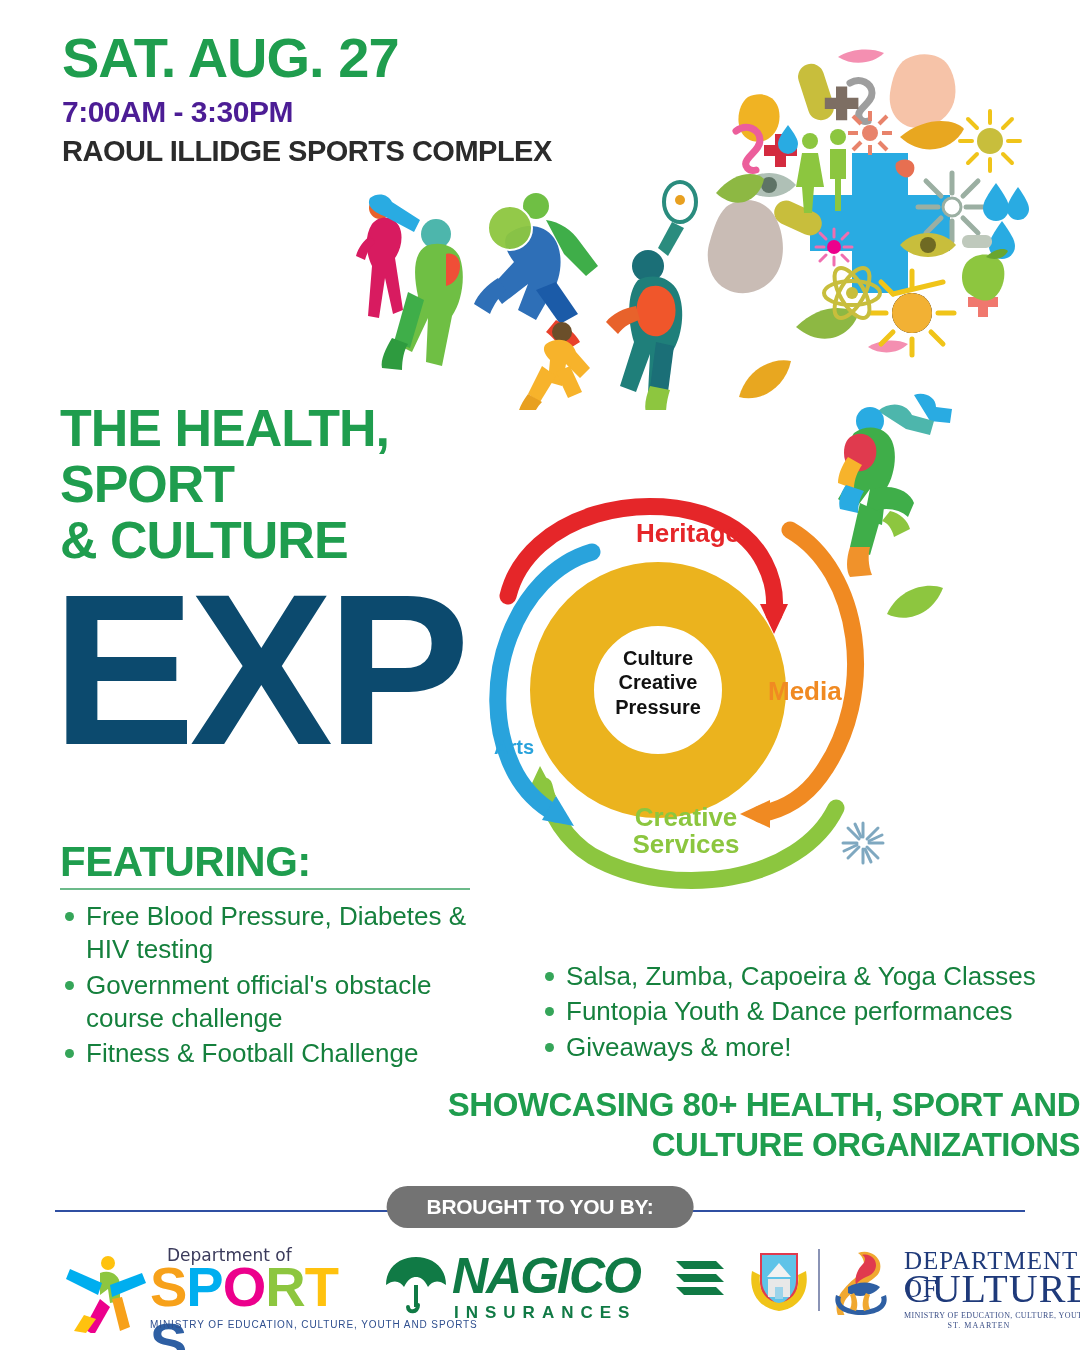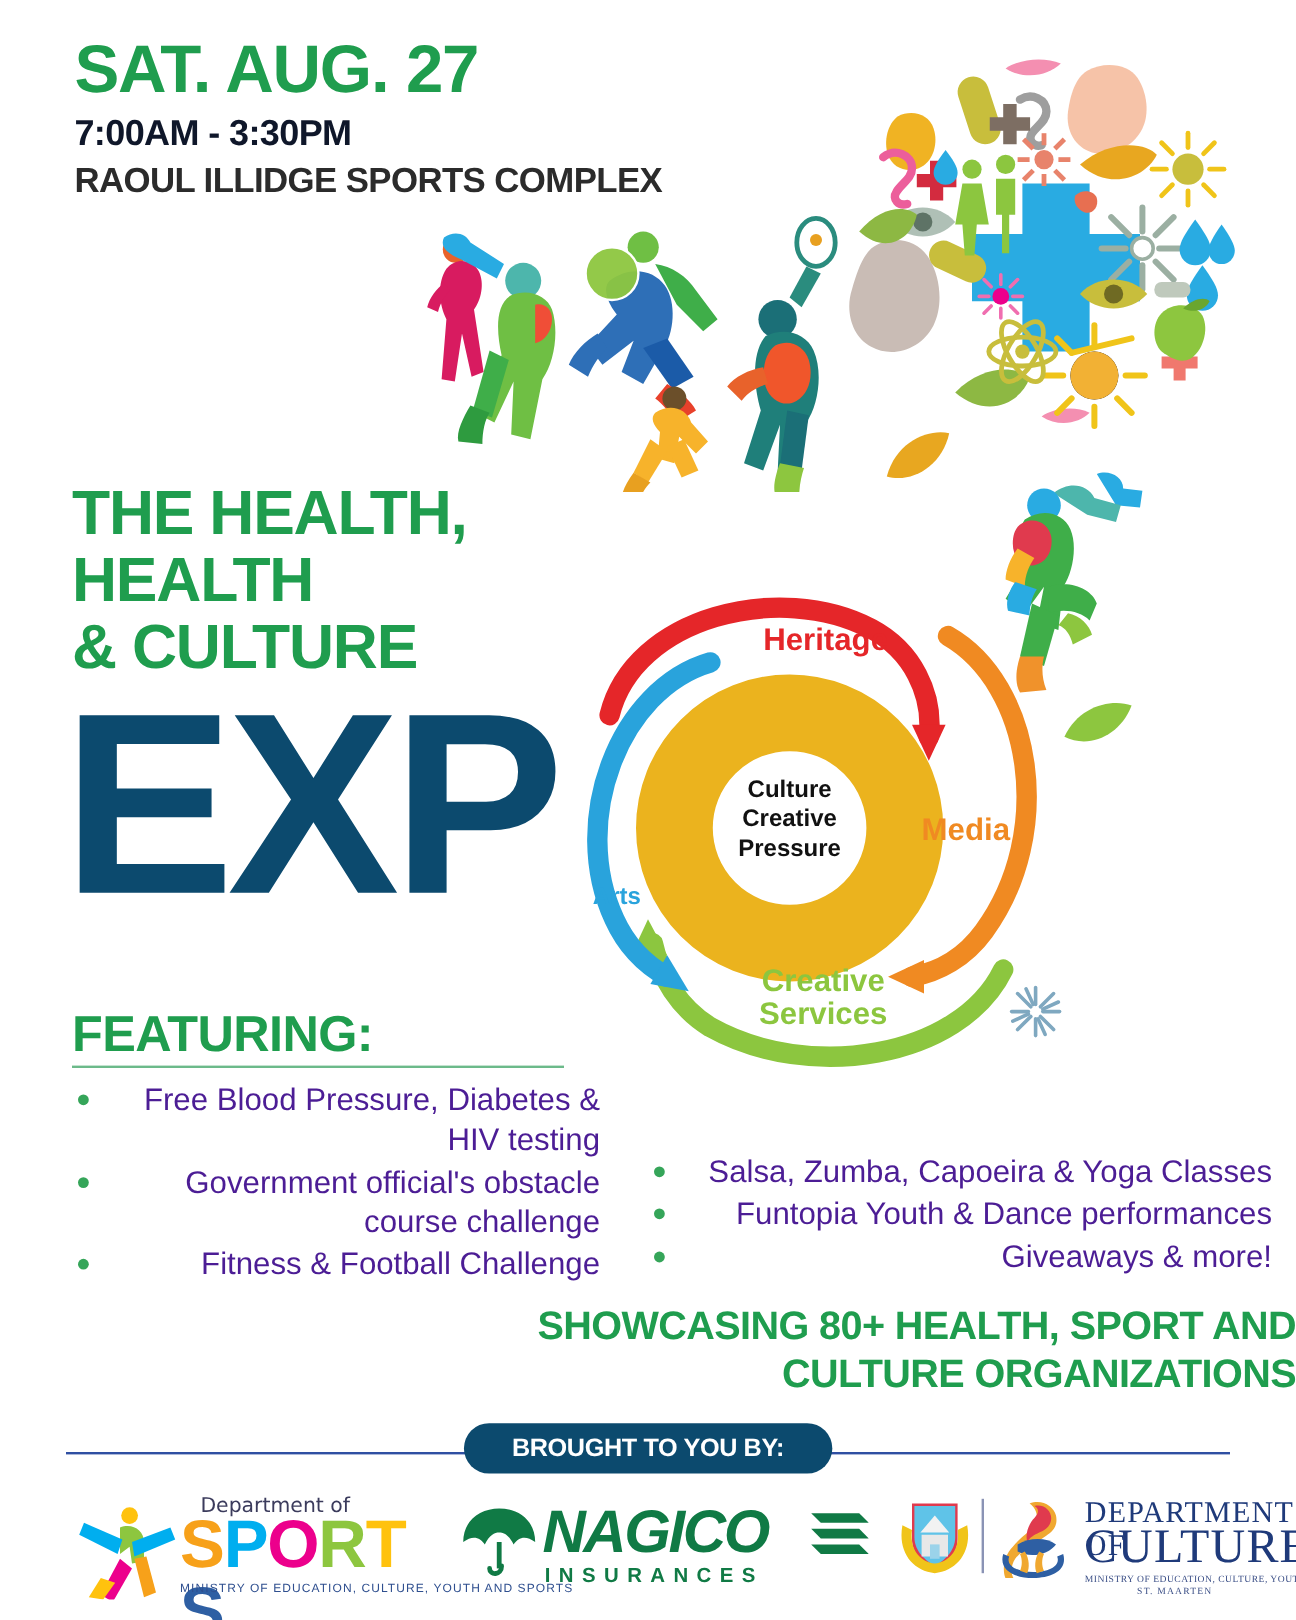--- a/index.html
+++ b/index.html
@@ -12,21 +12,21 @@
   }
   .poster{position:relative;width:1080px;height:1350px;background:#fff;overflow:hidden;}
 
   
   .hdr{position:absolute;left:62px;top:30px;}
   .hdr-date{
     font-size:56px;font-weight:bold;color:#1F9D4E;letter-spacing:-1px;
     line-height:1.0;margin:0 0 10px 0;
   }
   .hdr-time{
-    font-size:30px;font-weight:bold;color:#0f172a;letter-spacing:-0.5px;
+    font-size:30px;font-weight:bold;color:#4c1d95;letter-spacing:-0.5px;
     line-height:1.05;margin:0 0 8px 0;
   }
   .hdr-venue{
     font-size:29px;font-weight:bold;color:#2b2b2b;letter-spacing:-0.5px;
     line-height:1.05;margin:0;
   }
 
   
   .title{position:absolute;left:60px;top:400px;}
   .title-line{
@@ -43,41 +43,41 @@
   .feat-head{
     position:absolute;left:60px;top:838px;
     font-size:42px;font-weight:bold;color:#1F9D4E;letter-spacing:-0.5px;margin:0;
   }
   .feat-rule{
     position:absolute;left:60px;top:888px;width:410px;height:2px;background:#6cba8a;
   }
   ul.blist{list-style:none;margin:0;padding:0;}
   ul.blist li{
     position:relative;padding-left:26px;margin-bottom:2px;
-    font-size:26px;color:#4c1d95;line-height:1.28;text-align:right;
+    font-size:26px;color:#15803d;line-height:1.28;
   }
   ul.blist li:before{
     content:"";position:absolute;left:5px;top:12px;
     width:9px;height:9px;border-radius:50%;background:#35a559;
   }
   .feat-left{position:absolute;left:60px;top:900px;width:440px;}
   .feat-right{position:absolute;left:540px;top:960px;width:520px;}
 
   
   .showcase{
     position:absolute;left:0;top:1085px;width:1080px;text-align:right;
     font-size:33px;font-weight:bold;color:#1F9D4E;line-height:1.2;letter-spacing:-0.5px;
   }
 
   
   .band{position:absolute;left:0;top:1186px;width:1080px;height:50px;}
   .band-rule{position:absolute;left:55px;top:24px;width:970px;height:2px;background:#2F4FA2;}
   .band-pill{
     position:absolute;left:50%;top:0;transform:translateX(-50%);
-    background:#0c4a6e;border-radius:24px;padding:9px 40px;
+    background:#737373;border-radius:24px;padding:9px 40px;
     color:#fff;font-size:21px;font-weight:bold;letter-spacing:-0.3px;white-space:nowrap;
   }
 
   .sponsors{position:absolute;left:0;top:1243px;width:1080px;height:95px;}
 
   
   .spo{position:absolute;left:62px;top:2px;width:280px;height:88px;}
   .spo-dept{
     position:absolute;left:105px;top:0;font-size:17px;color:#3b3b5c;
     font-family:"DejaVu Sans",sans-serif;
@@ -334,21 +334,21 @@
     <path d="M30 72 c-6 8-10 18-10 26 l16 6 c0-10 4-18 8-24z" fill="#F7B32B"></path>
     <path d="M28 100 c-6 8-8 18-6 24 l18 4 c0-8 2-16 6-22z" fill="#29ABE2"></path>
     <path d="M56 104 c18-6 36 2 40 14 l-6 14 c-8-8-22-10-34-6z" fill="#3FAE49"></path>
     <path d="M42 118 l-10 44 20 8 12-42z" fill="#3FAE49"></path>
     <path d="M32 162 c-4 12-4 24 0 30 l22-2 c-4-10-4-20-2-28z" fill="#F0922B"></path>
     <path d="M72 126 c10 2 18 10 20 18 l-16 8 c-2-8-6-14-12-16z" fill="#8DC63F"></path>
   </svg>
 
   <div class="title">
     <div class="title-line">THE HEALTH,</div>
-    <div class="title-line">HEALTH</div>
+    <div class="title-line">SPORT</div>
     <div class="title-line">&amp; CULTURE</div>
   </div>
   <div class="expo">EXP</div>
 
   <svg class="diagram" viewBox="0 0 420 420">
 
     <g>
       <path d="M40 118 C60 36 182 6 258 46 C292 64 310 100 306 136" stroke="#E52629" stroke-width="17" fill="none" stroke-linecap="round"></path>
       <path d="M306 156 l-14 -30 h28 z" fill="#E52629"></path>
     </g>

